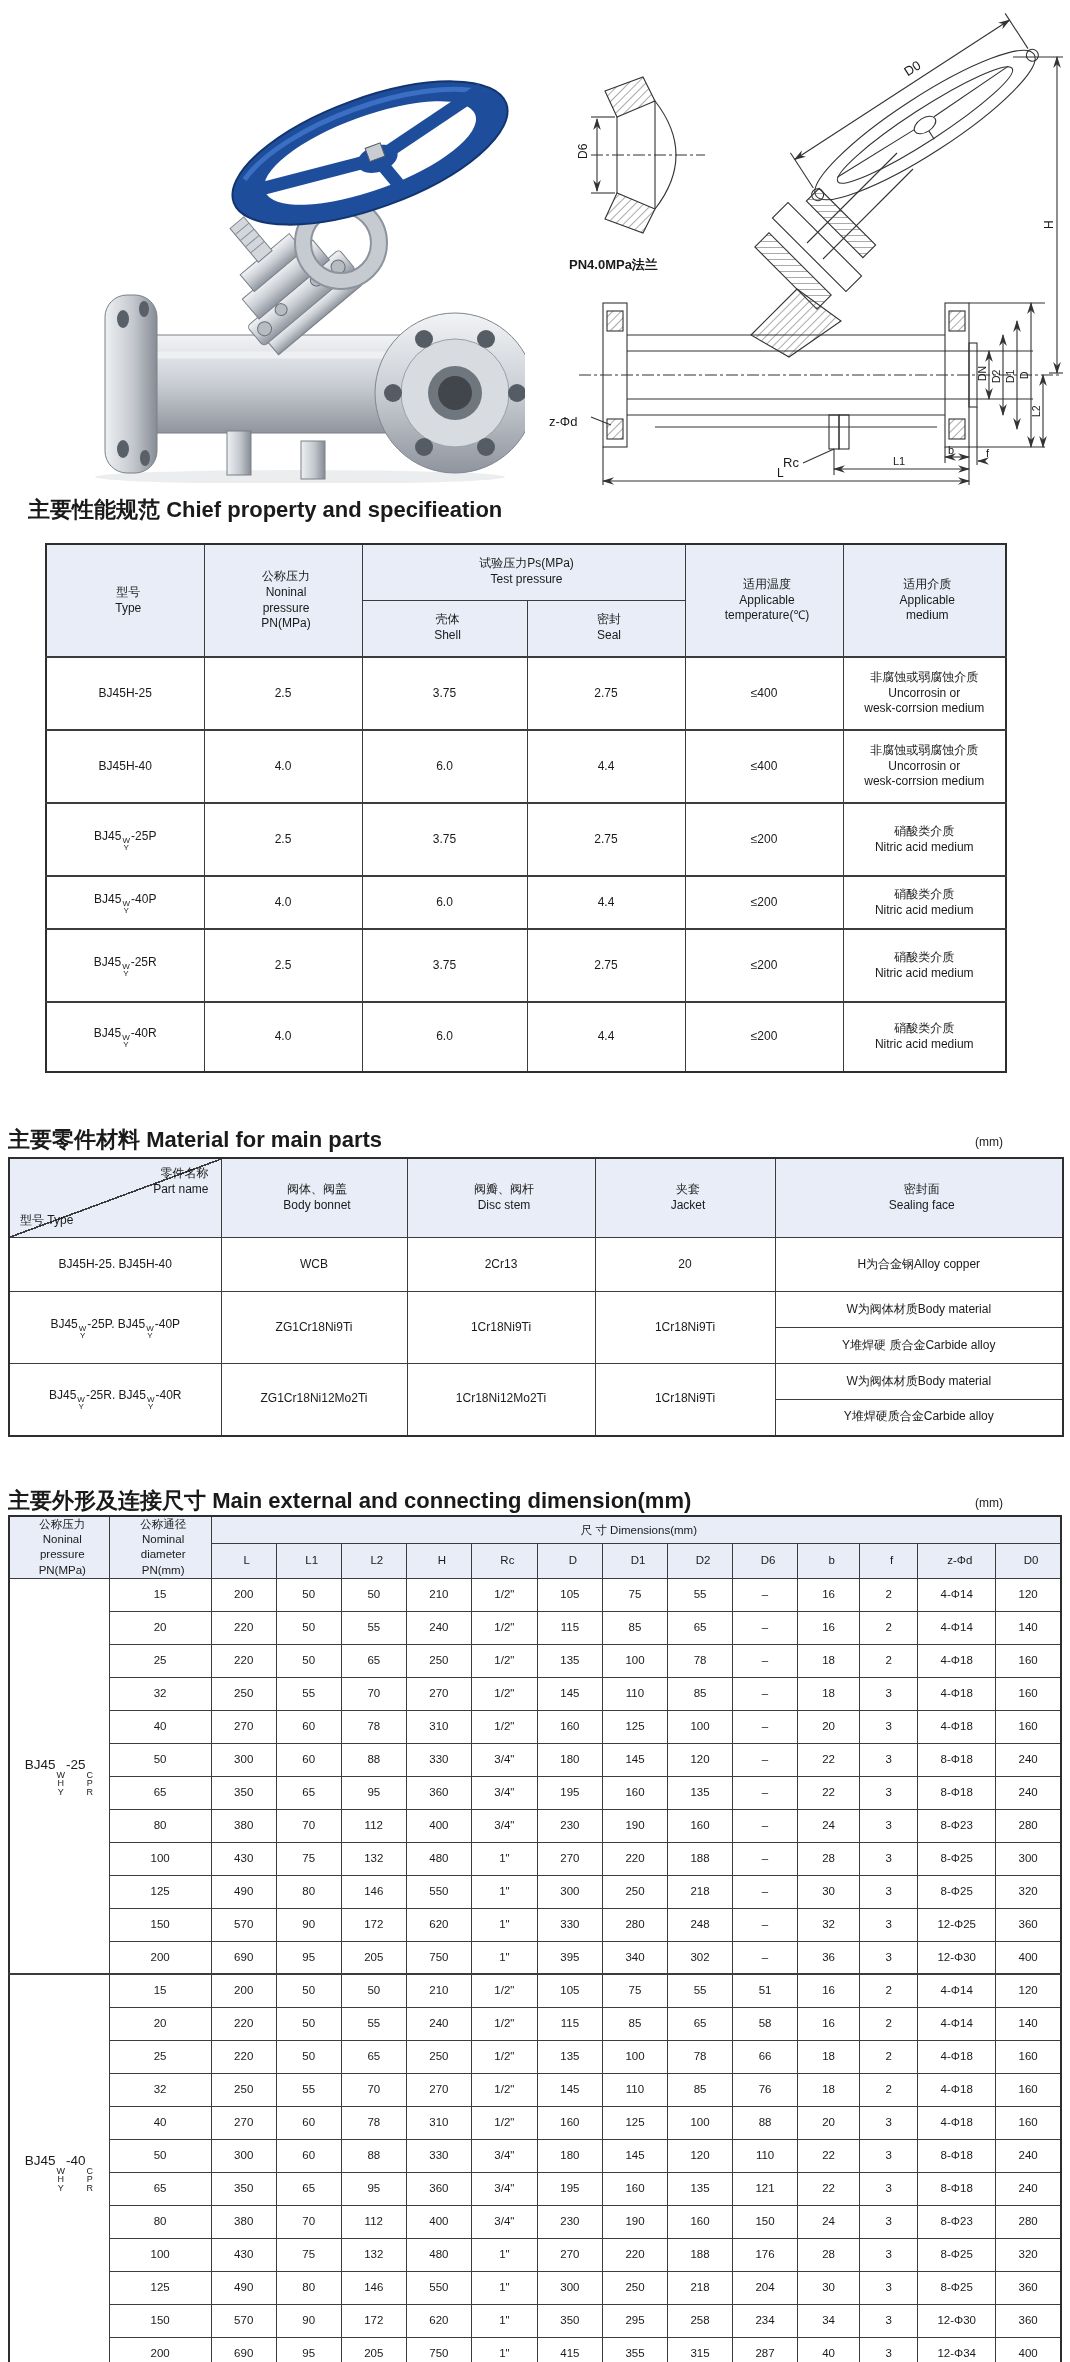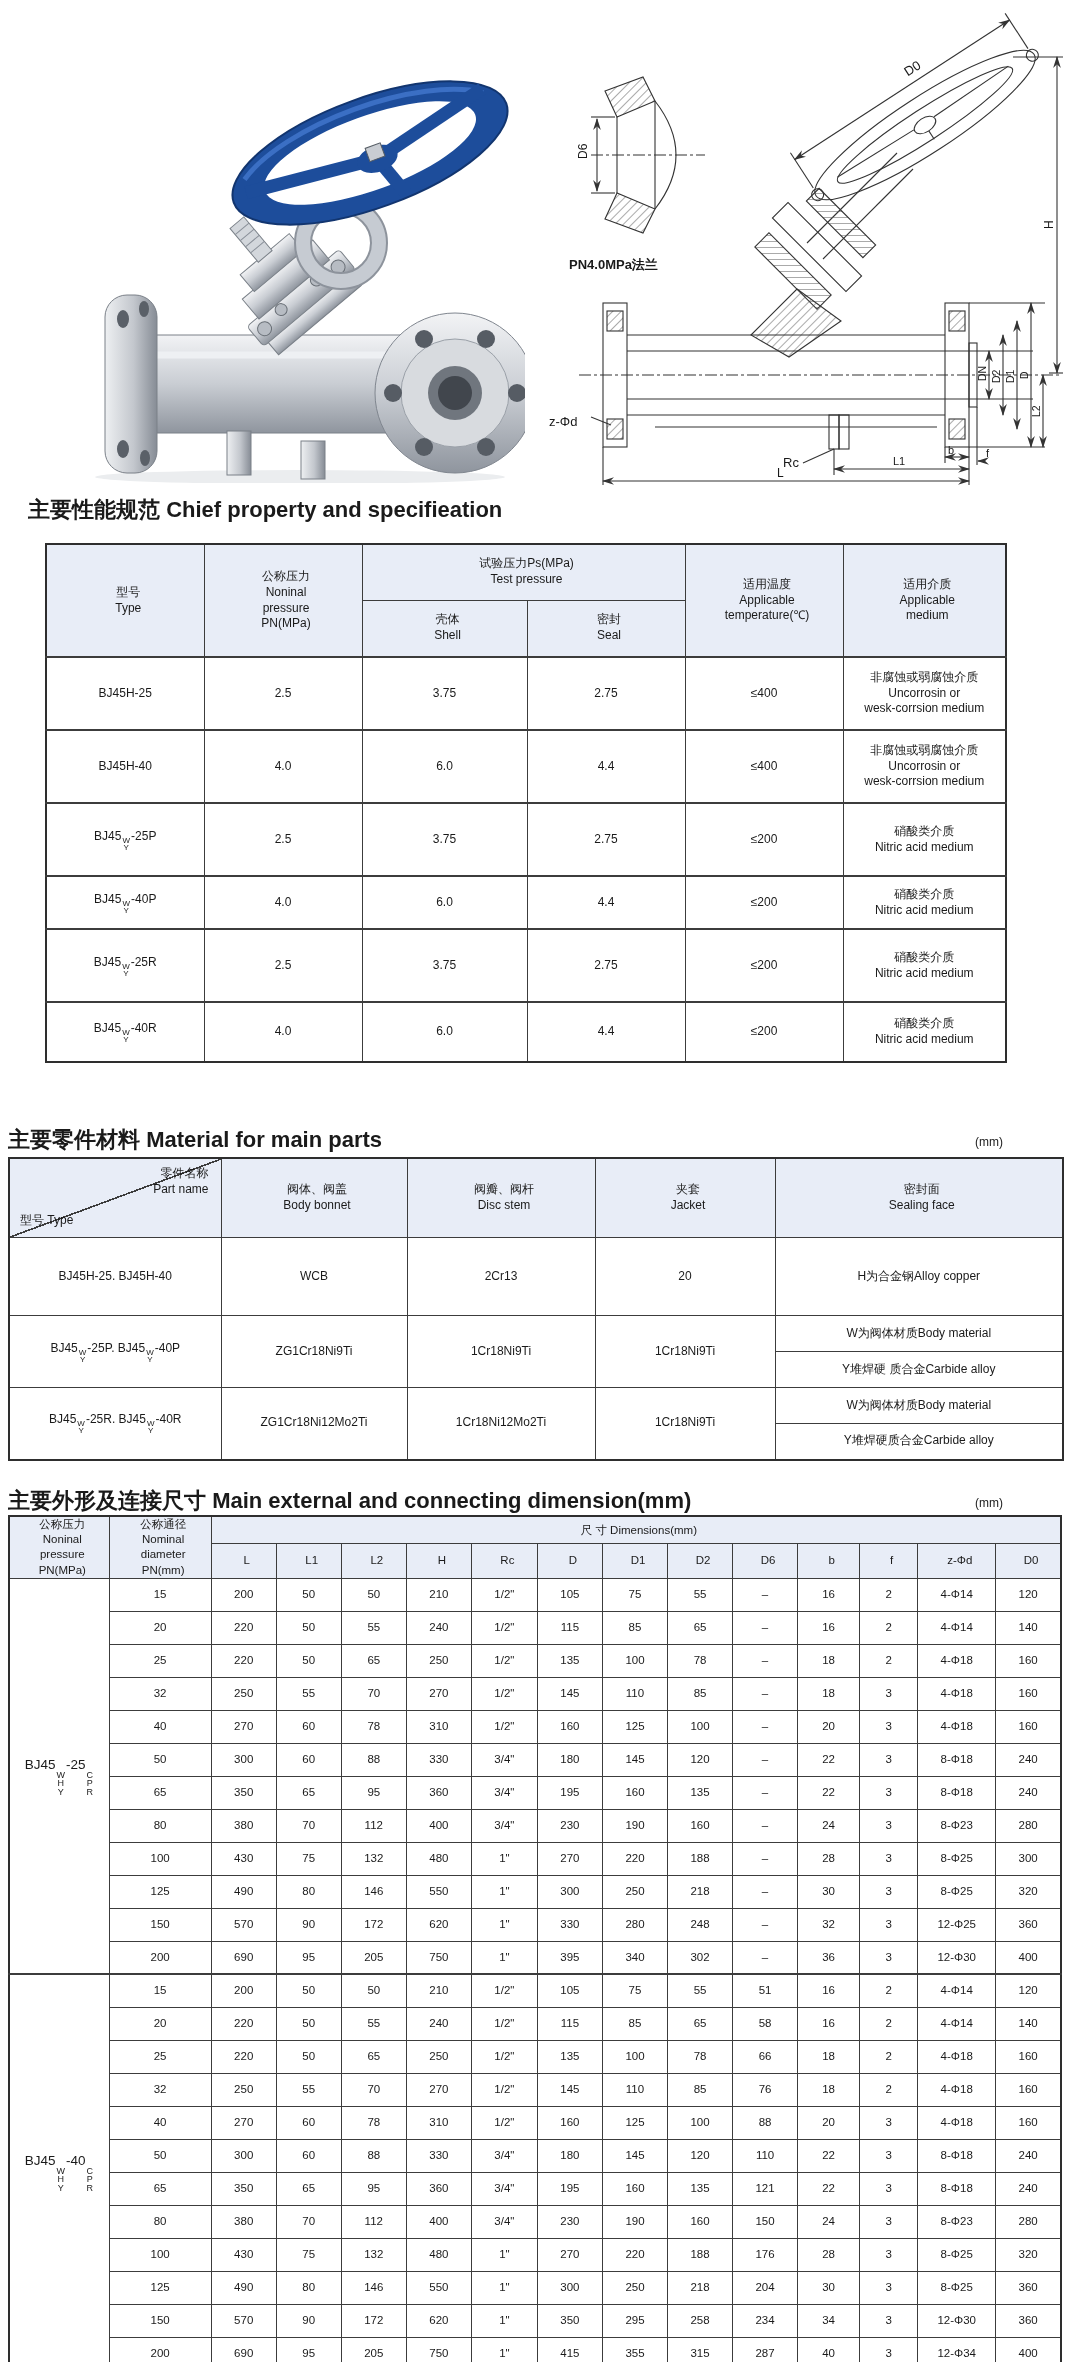--- a/index.html
+++ b/index.html
@@ -328,21 +328,21 @@
             </span>-25R</span></td>
         <td>2.5</td>
         <td>3.75</td>
         <td>2.75</td>
         <td>≤200</td>
         <td>
           <div>硝酸类介质</div>
           <div>Nitric acid medium</div>
         </td>
       </tr>
-      <tr style="height:60px">
+      <tr style="height:70px">
         <td><span>BJ45<span class="supsub">
               <span>W</span>
               <span>Y</span>
             </span>-40R</span></td>
         <td>4.0</td>
         <td>6.0</td>
         <td>4.4</td>
         <td>≤200</td>
         <td>
           <div>硝酸类介质</div>
@@ -389,21 +389,21 @@
           <div>夹套</div>
           <div>Jacket</div>
         </th>
         <th>
           <div>密封面</div>
           <div>Sealing face</div>
         </th>
       </tr>
     </thead>
     <tbody>
-      <tr style="height:78px">
+      <tr style="height:54px">
         <td><span>BJ45H-25. BJ45H-40</span></td>
         <td>WCB</td>
         <td>2Cr13</td>
         <td>20</td>
         <td>H为合金钢Alloy copper</td>
       </tr>
       <tr style="height:36px">
         <td rowspan="2"><span>BJ45<span class="supsub">
               <span>W</span>
               <span>Y</span>

